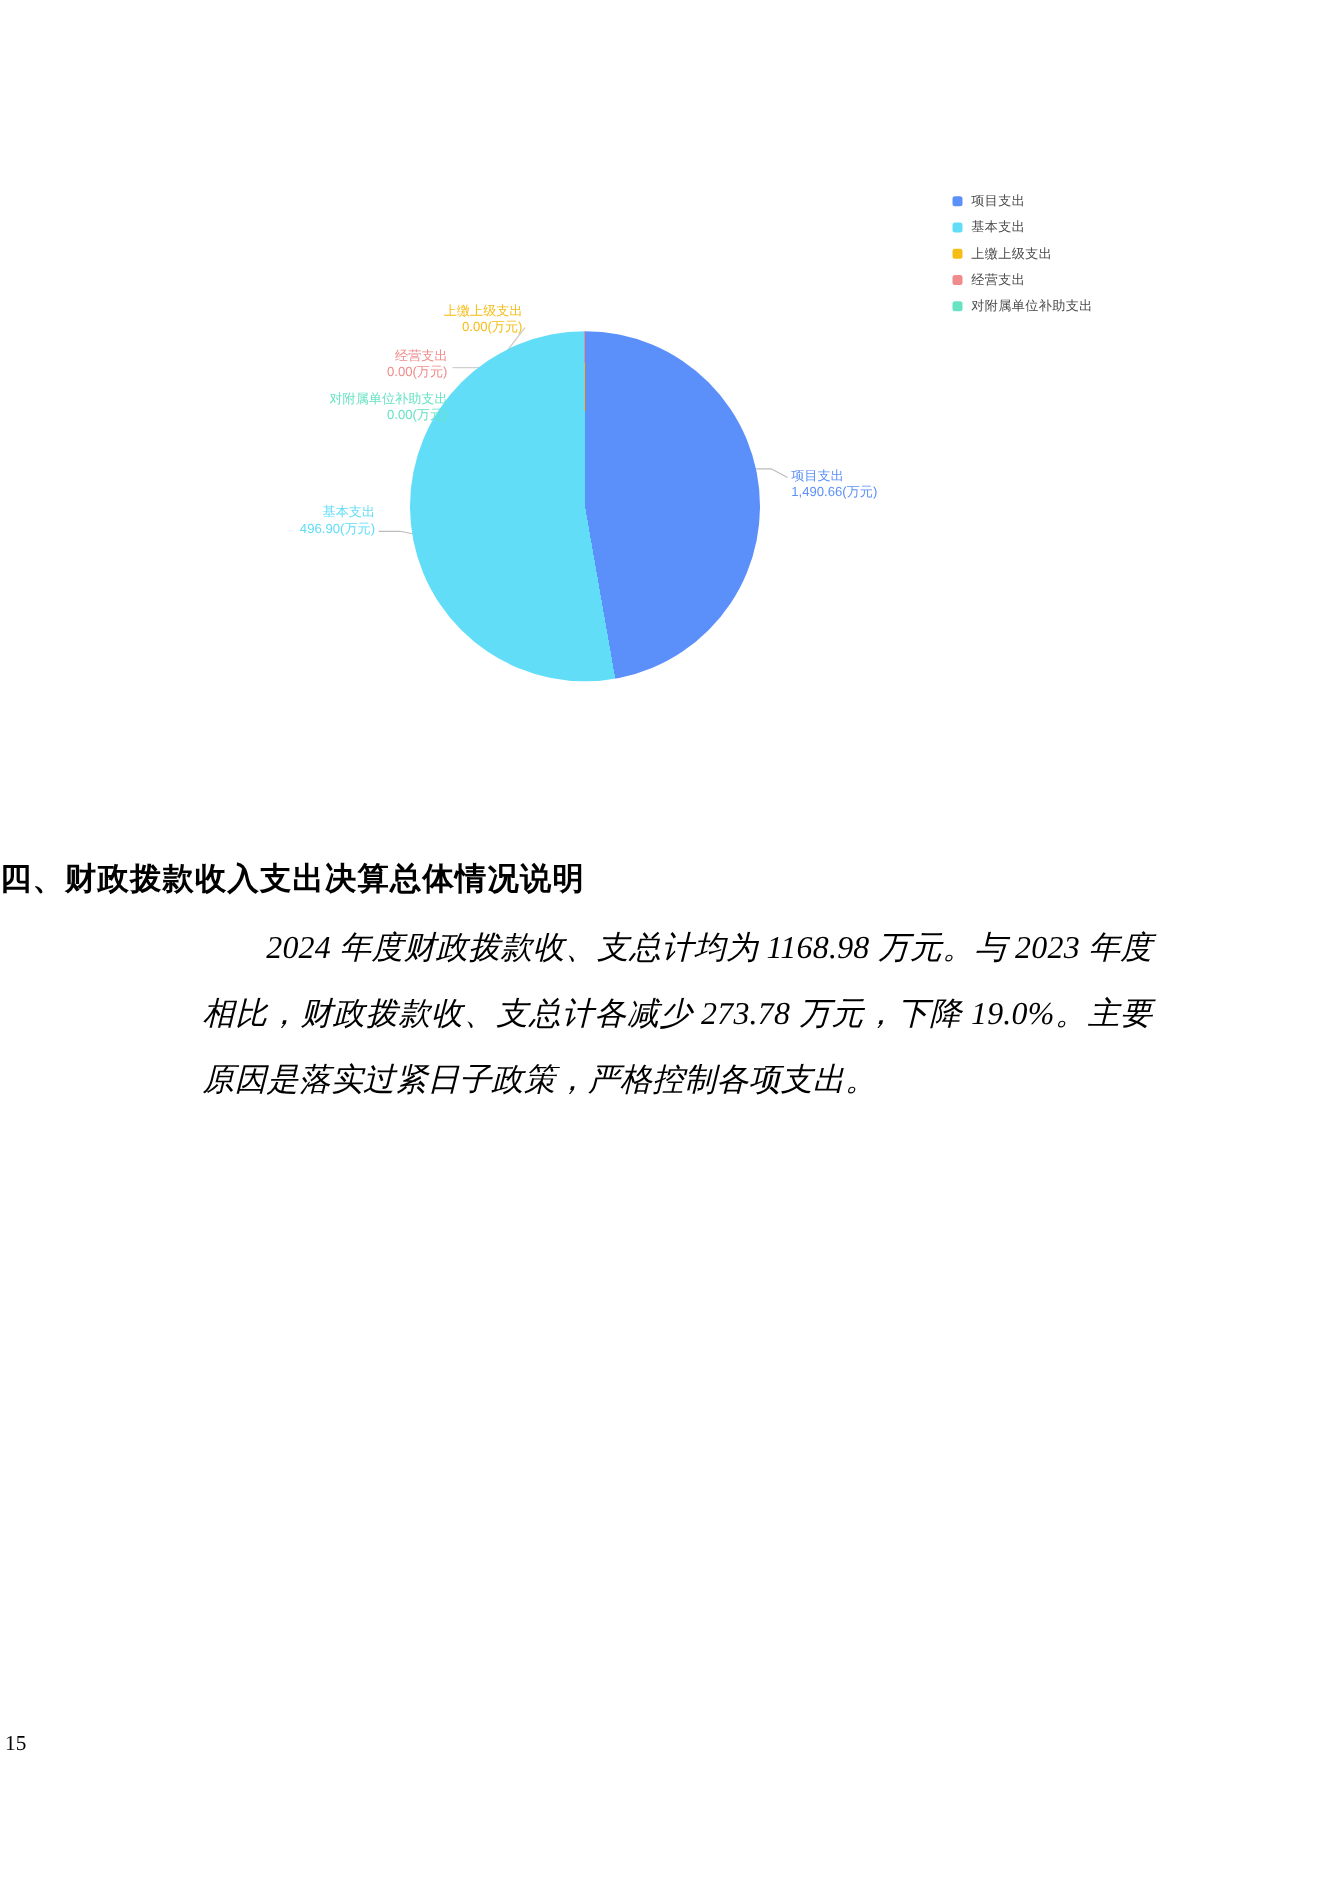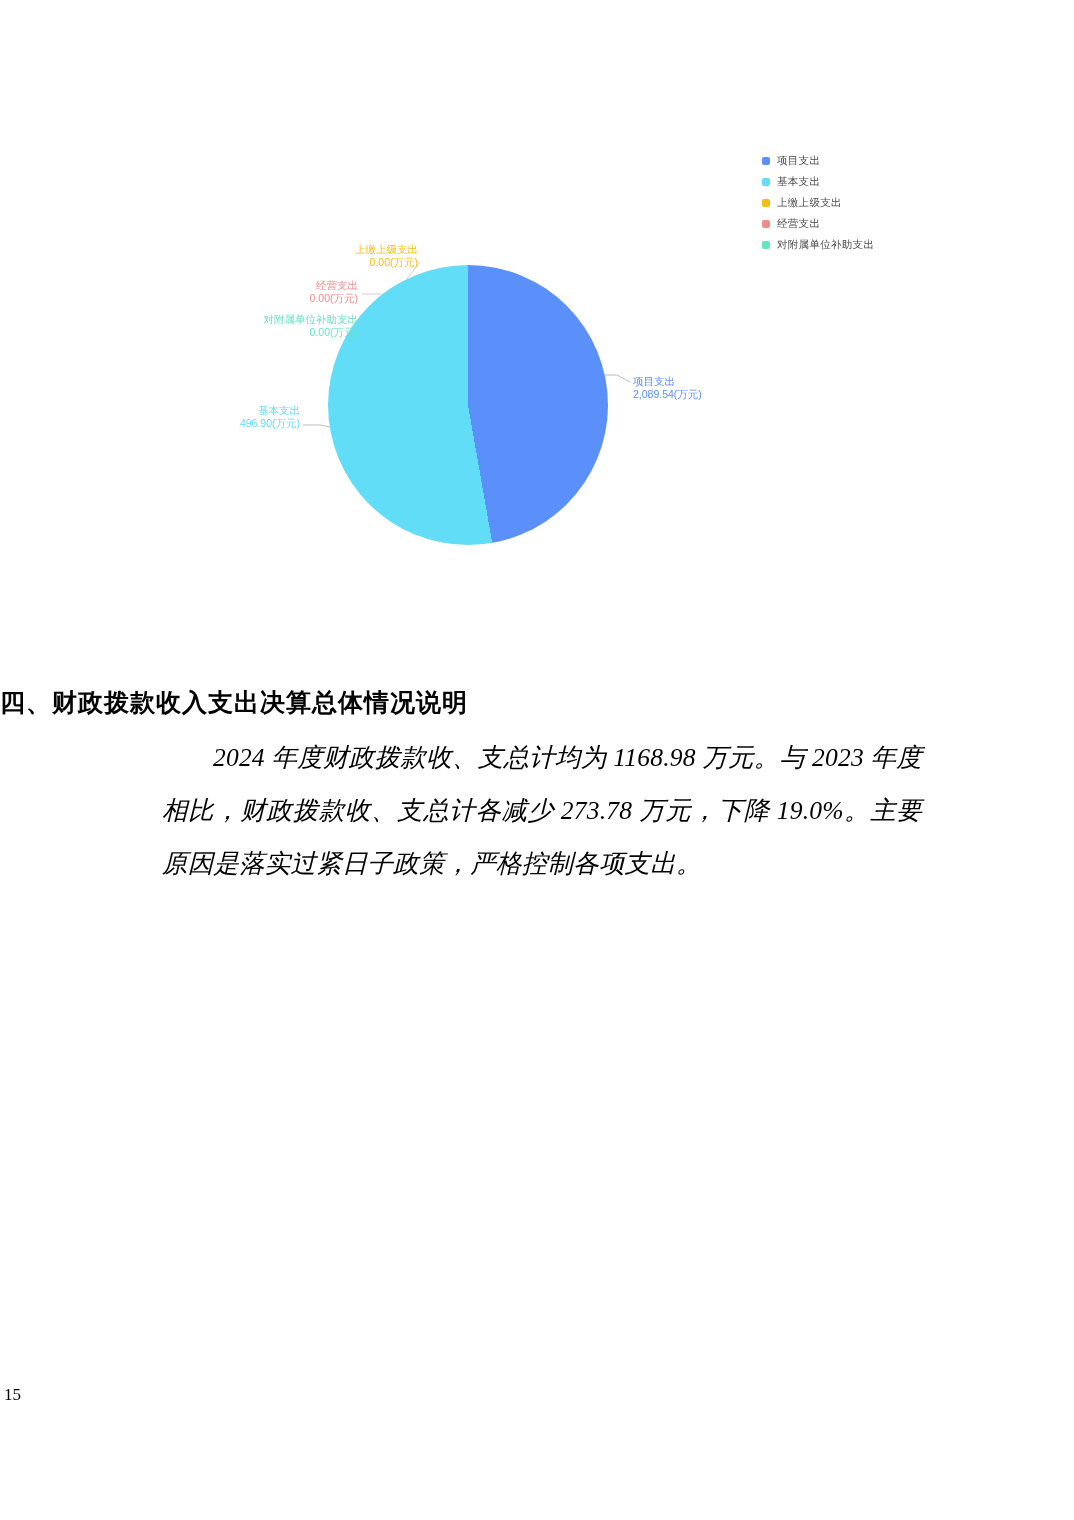--- a/index.html
+++ b/index.html
@@ -169,21 +169,21 @@
     <polyline points="416,301 392,294 362,294" fill="none" stroke="#cfcfcf" stroke-width="1"></polyline>
     <polyline points="414,302 385,306 360,326" fill="none" stroke="#cfcfcf" stroke-width="1"></polyline>
   </svg>
 
   <div class="pie-wrap">
     <div class="pie"></div>
   </div>
 
   <div class="callout right c-xiangmu">
     <span class="l1">项目支出</span>
-    <span class="l2">2,089.54(万元)</span>
+    <span class="l2">1,490.66(万元)</span>
   </div>
 
   <div class="callout left c-jiben">
     <span class="l1">基本支出</span>
     <span class="l2">496.90(万元)</span>
   </div>
 
   <div class="callout left c-shangjiao">
     <span class="l1">上缴上级支出</span>
     <span class="l2">0.00(万元)</span>

